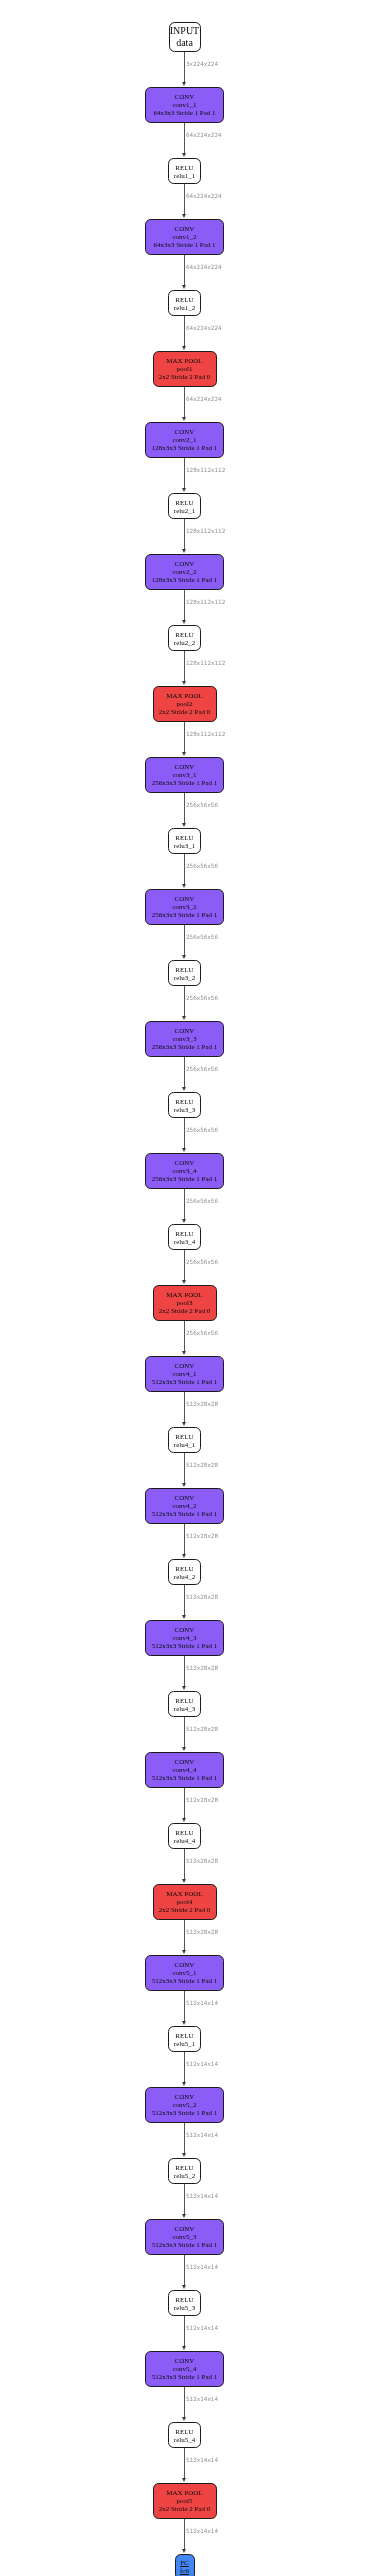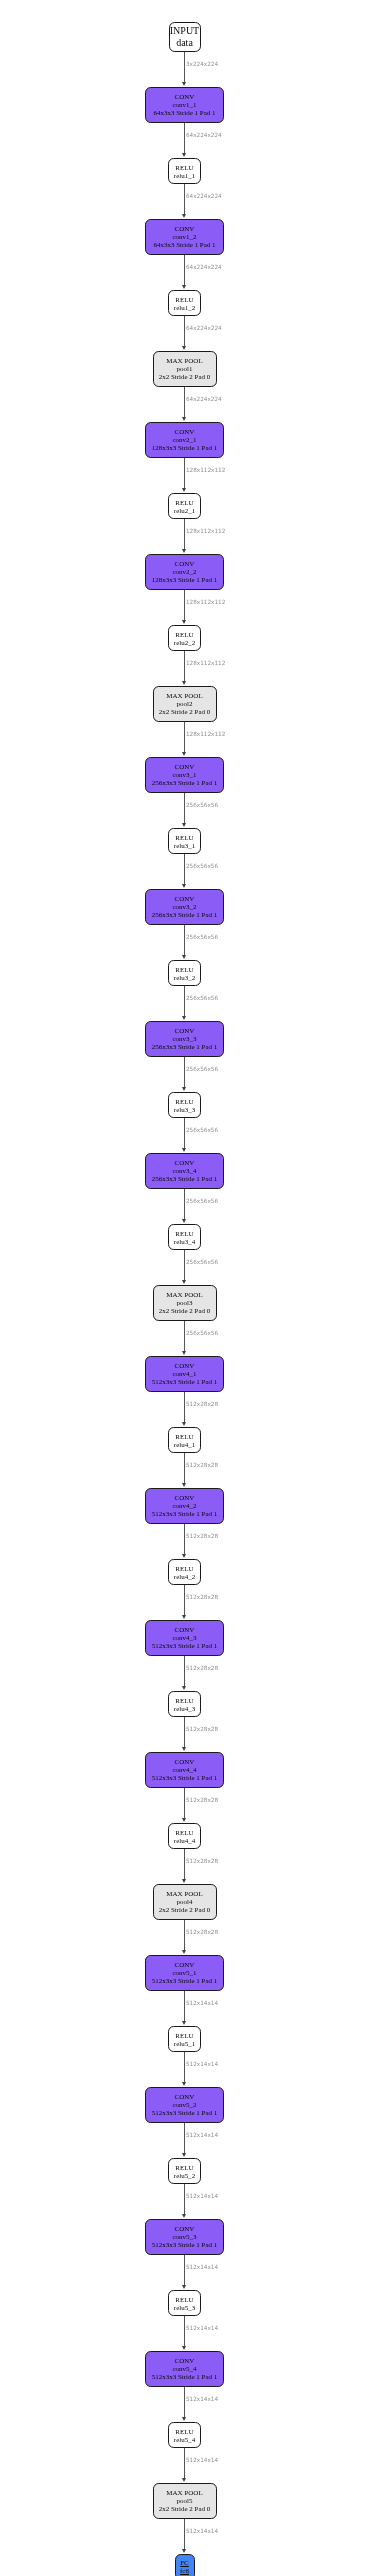--- a/index.html
+++ b/index.html
@@ -54,21 +54,21 @@
   .n-relu {
     width: 33px;
     min-height: 26px;
     font-size: 7px;
     justify-content: flex-end;
   }
   .n-pool {
     width: 64px;
     min-height: 36px;
     font-size: 7px;
-    background: #e5e5e5;
+    background: #ef4444;
   }
   .n-fc {
     width: 20px;
     min-height: 26px;
     font-size: 7px;
     background: #4285f4;
     text-decoration: underline;
   }
   
   .edge {

